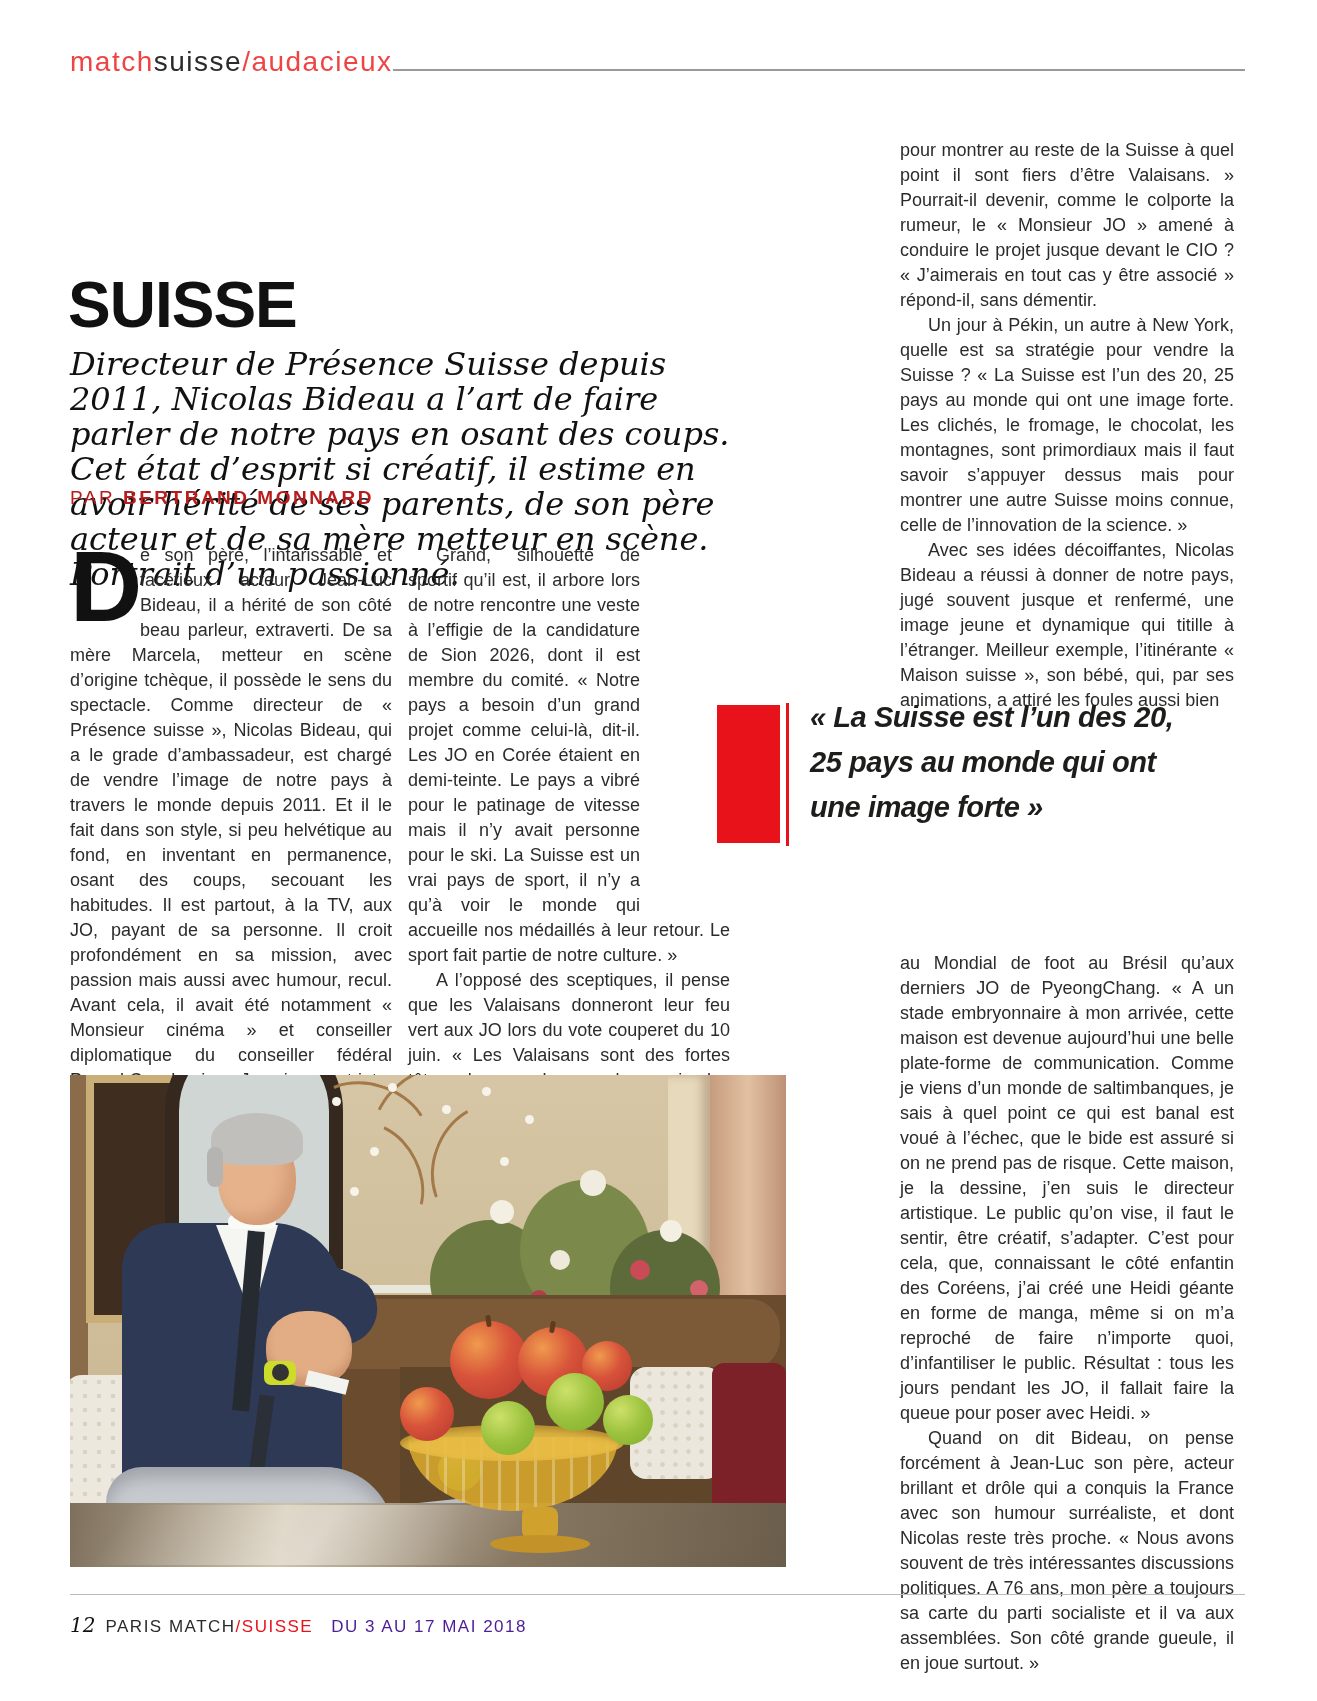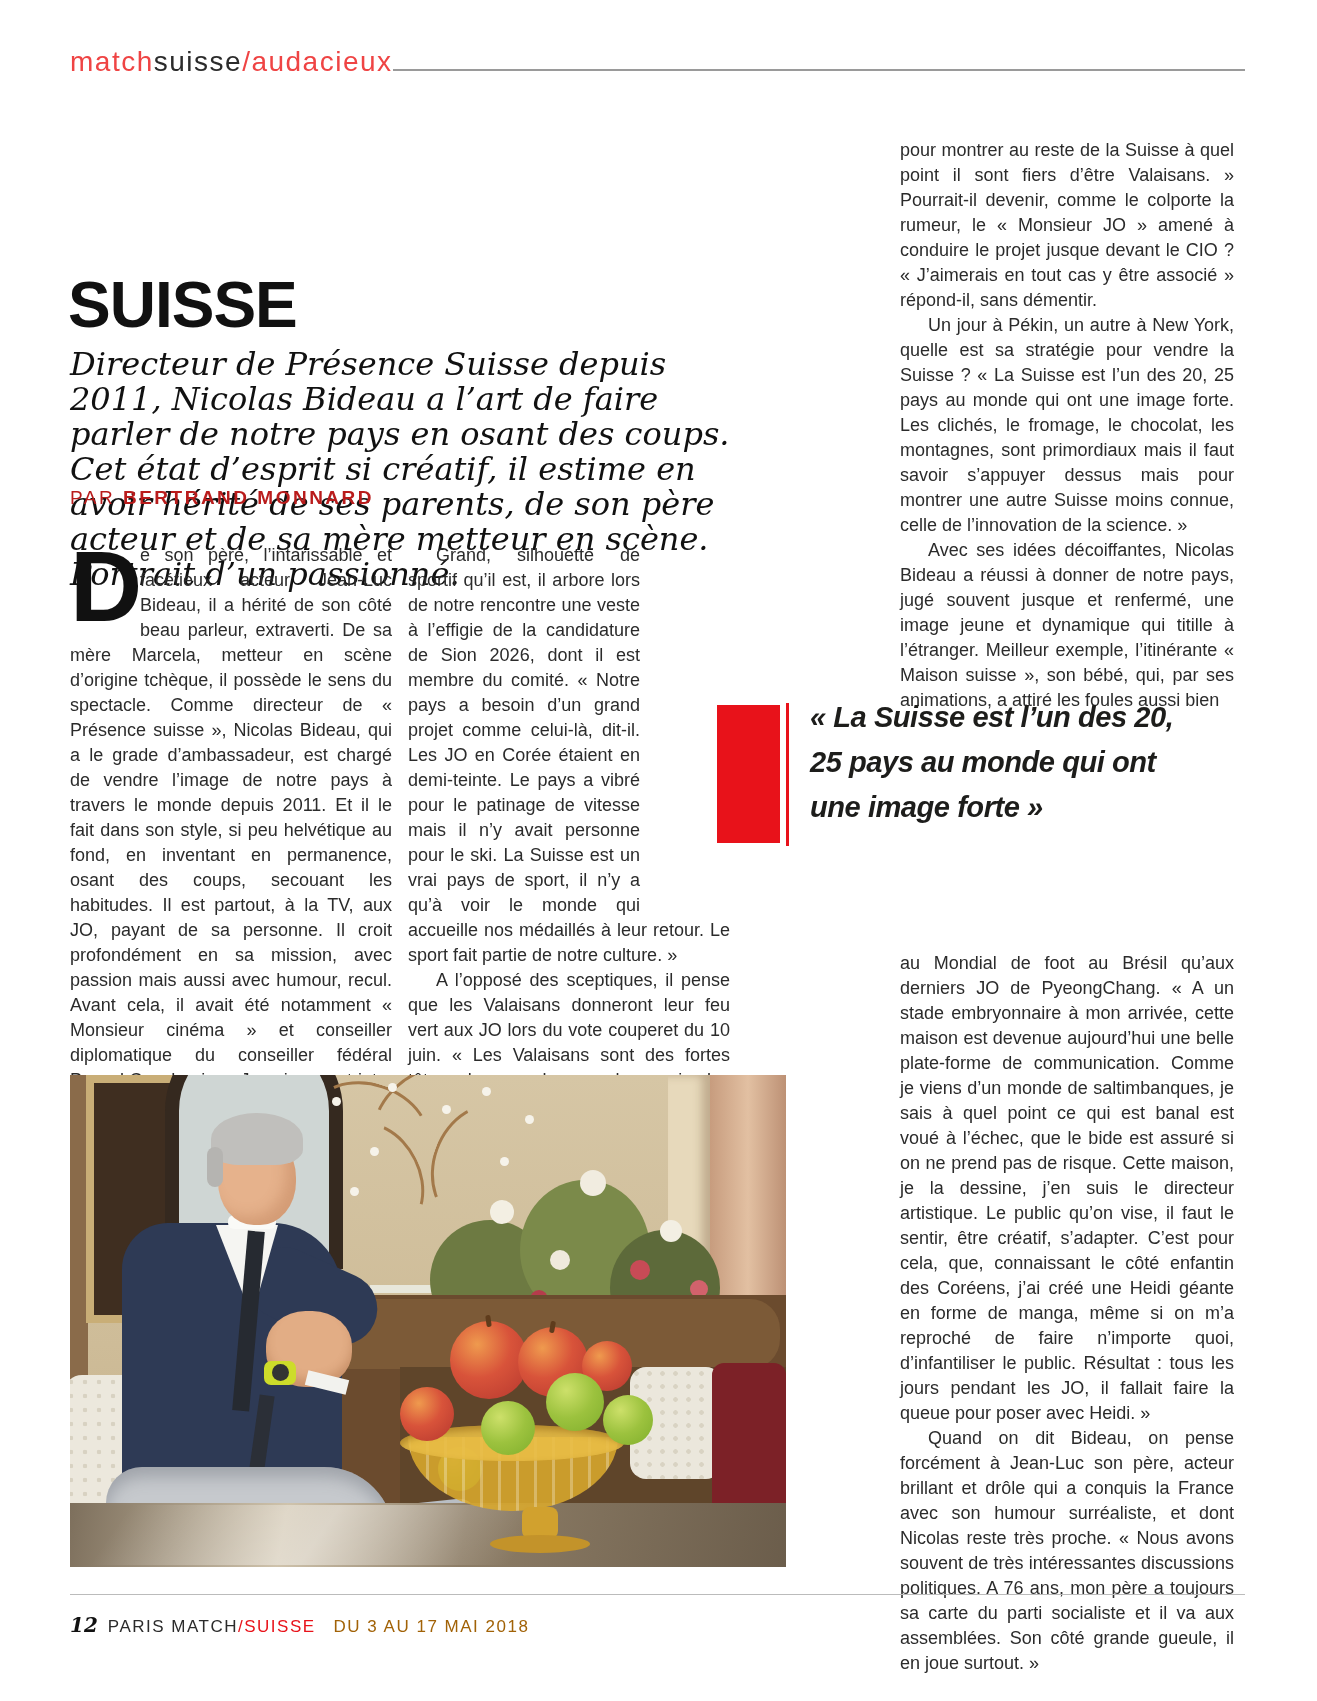--- a/index.html
+++ b/index.html
@@ -138,24 +138,24 @@
   .stem{width:5px;height:12px;background:#5f3c1c;border-radius:2px;}
   .st1{left:416px;top:240px;transform:rotate(-8deg);}
   .st2{left:480px;top:246px;transform:rotate(10deg);}
   .ph-caption{right:36px;top:22px;width:300px;text-align:right;color:#fff;
               font-style:italic;font-size:21px;line-height:27px;white-space:pre-line;
               text-shadow:0 1px 3px rgba(60,40,20,.55);}
 
   
   .footer-rule{position:absolute;left:70px;top:1594px;width:1175px;height:1px;background:#bbb;}
   .footer{position:absolute;left:70px;top:1613px;font-size:17px;letter-spacing:1.5px;color:#2b2b2b;}
-  .footer .pn{font-family:"DejaVu Serif",serif;font-style:italic;font-weight:700;font-size:20px;
+  .footer .pn{font-family:"DejaVu Serif",serif;font-style:italic;font-weight:400;font-size:20px;
               letter-spacing:0;margin-right:10px;color:#111;}
   .footer .red{color:#e8121a;}
-  .footer .dates{margin-left:18px;color:#a16207;}
+  .footer .dates{margin-left:18px;color:#4c1d95;}
 </style>
 </head>
 <body>
 
 <div class="page">
 
   <div class="kicker">
     <span class="red">match</span><span class="dark">suisse</span><span class="red">/audacieux</span>
   </div>
   <div class="kicker-rule"></div>

